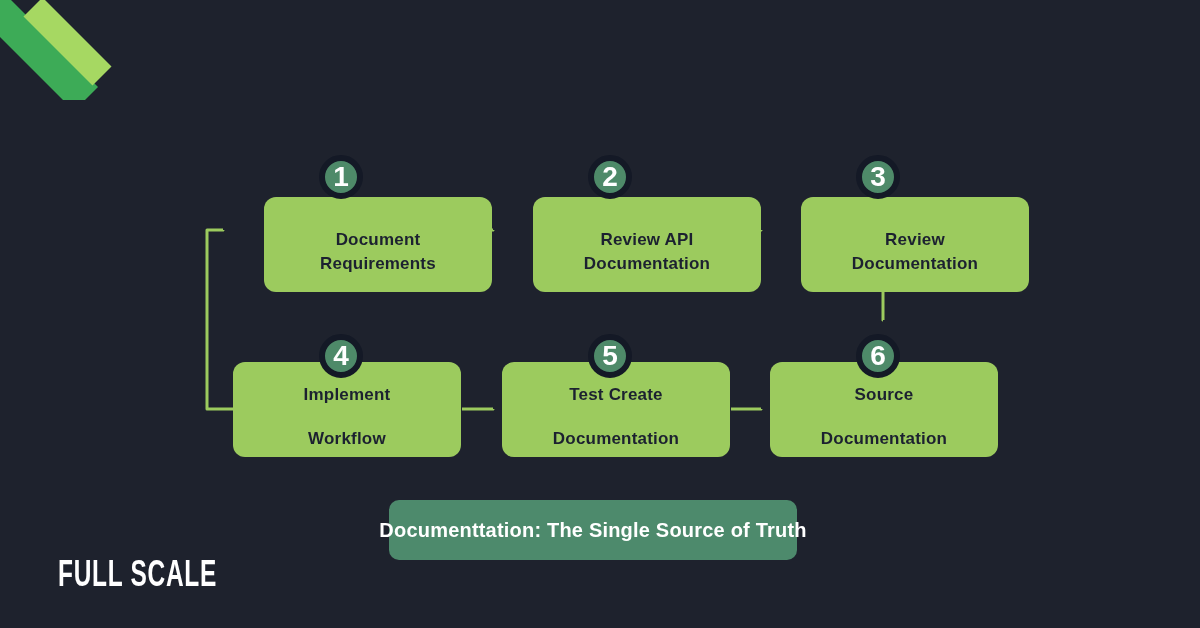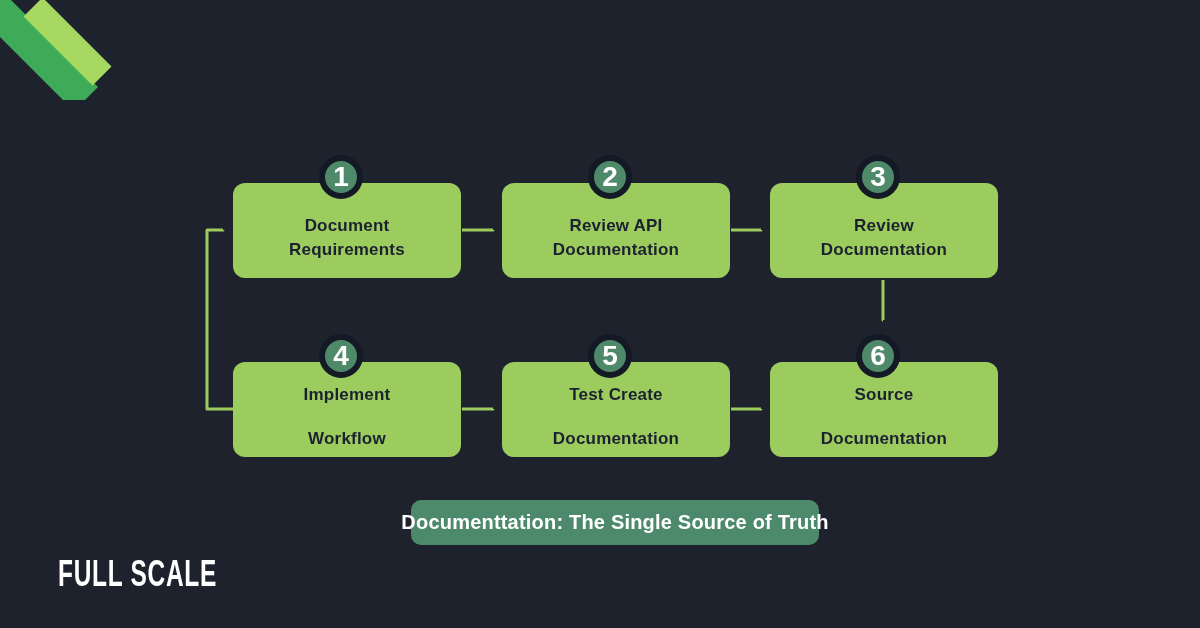--- a/index.html
+++ b/index.html
@@ -42,34 +42,34 @@
   .step-box{
     position:absolute;width:228px;height:95px;border-radius:12px;
     background:var(--box);
     display:flex;flex-direction:column;align-items:center;justify-content:center;
     padding-top:14px;text-align:center;
   }
   .step-box .line{
     color:var(--text-dark);font-size:17px;font-weight:700;line-height:24px;
     letter-spacing:.2px;
   }
-  .r1{top:183px;} .r2{top:362px;gap:20px;}
+  .r1{top:197px;margin-left:31px;} .r2{top:362px;gap:20px;}
   .c1{left:233px;} .c2{left:502px;} .c3{left:770px;}
   
   .badge{
     position:absolute;width:44px;height:44px;border-radius:50%;
     background:var(--badge);border:6px solid var(--badge-ring);
     display:flex;align-items:center;justify-content:center;
   }
   .badge span{color:var(--text-light);font-size:28px;font-weight:700;line-height:1;}
   .badge.b1{left:319px;top:155px;} .badge.b2{left:588px;top:155px;} .badge.b3{left:856px;top:155px;}
   .badge.b4{left:319px;top:334px;} .badge.b5{left:588px;top:334px;} .badge.b6{left:856px;top:334px;}
   
   .banner{
-    position:absolute;left:411px;top:500px;width:408px;height:45px;
+    position:absolute;left:389px;top:500px;width:408px;height:60px;
     background:var(--banner);border-radius:10px;
     display:flex;align-items:center;justify-content:center;
   }
   .banner span{color:var(--text-light);font-size:20px;font-weight:700;letter-spacing:.2px;white-space:nowrap;}
   
   .logo{
     position:absolute;left:58px;top:553px;
     color:var(--text-light);font-size:34px;font-weight:700;
     letter-spacing:1px;transform:scale(.72,1.08);transform-origin:left top;
     white-space:nowrap;

